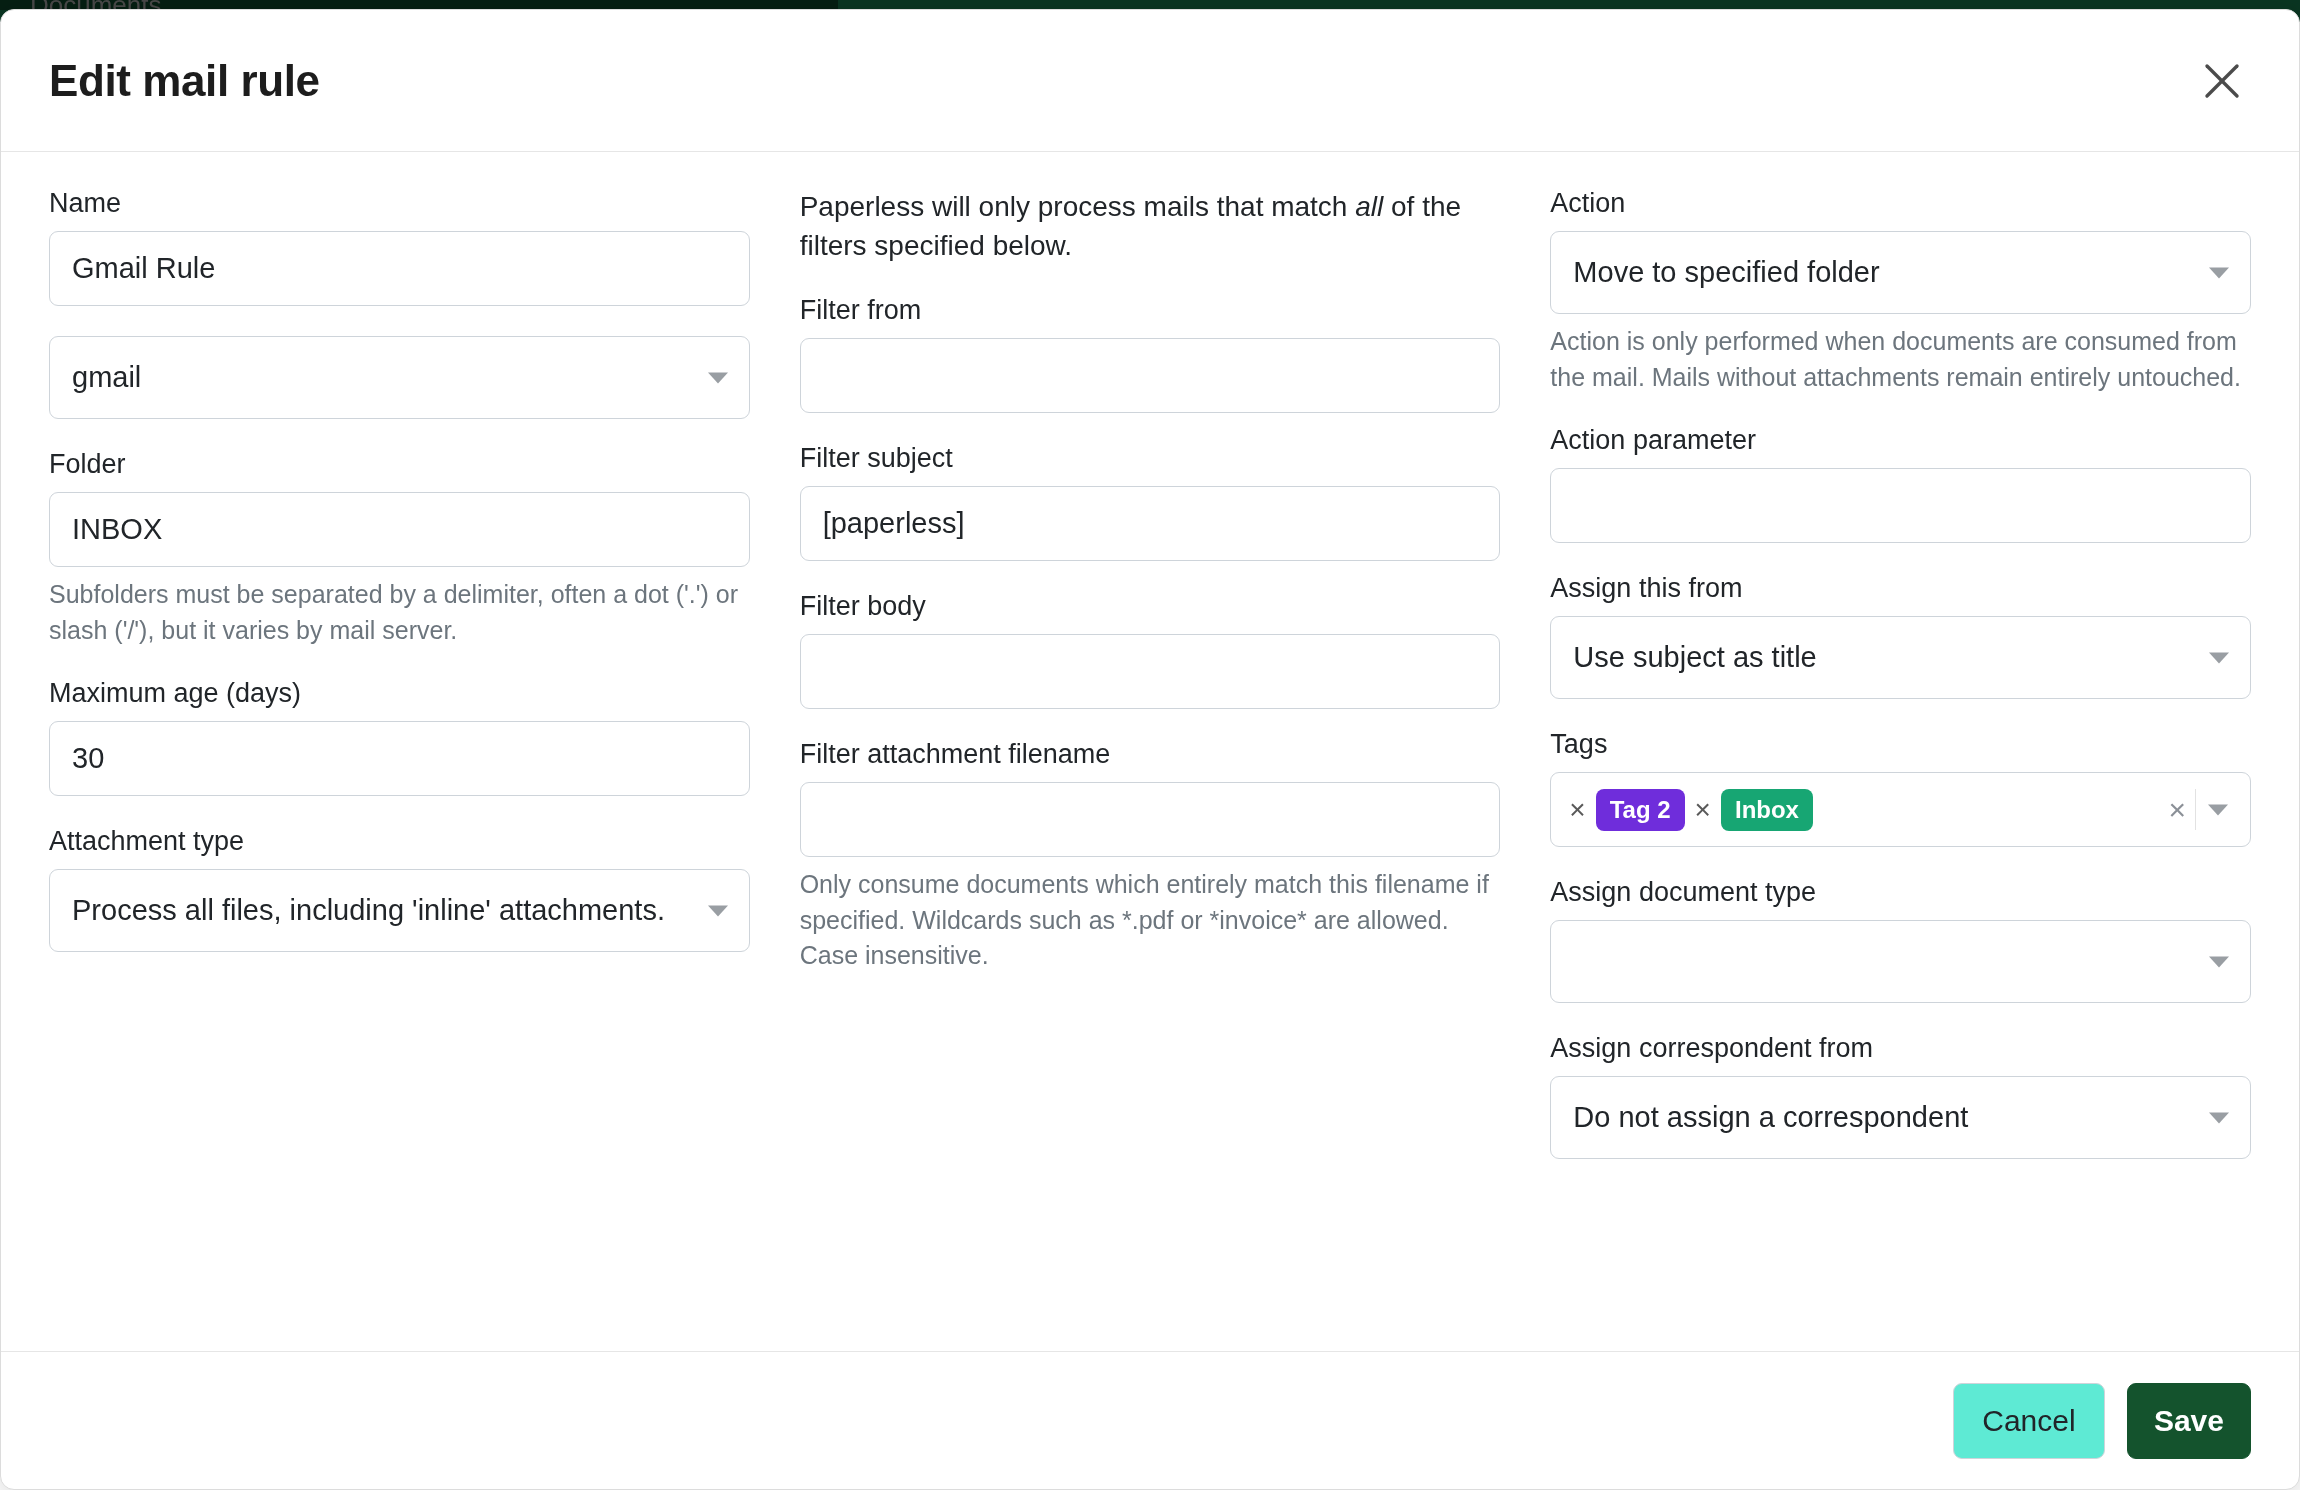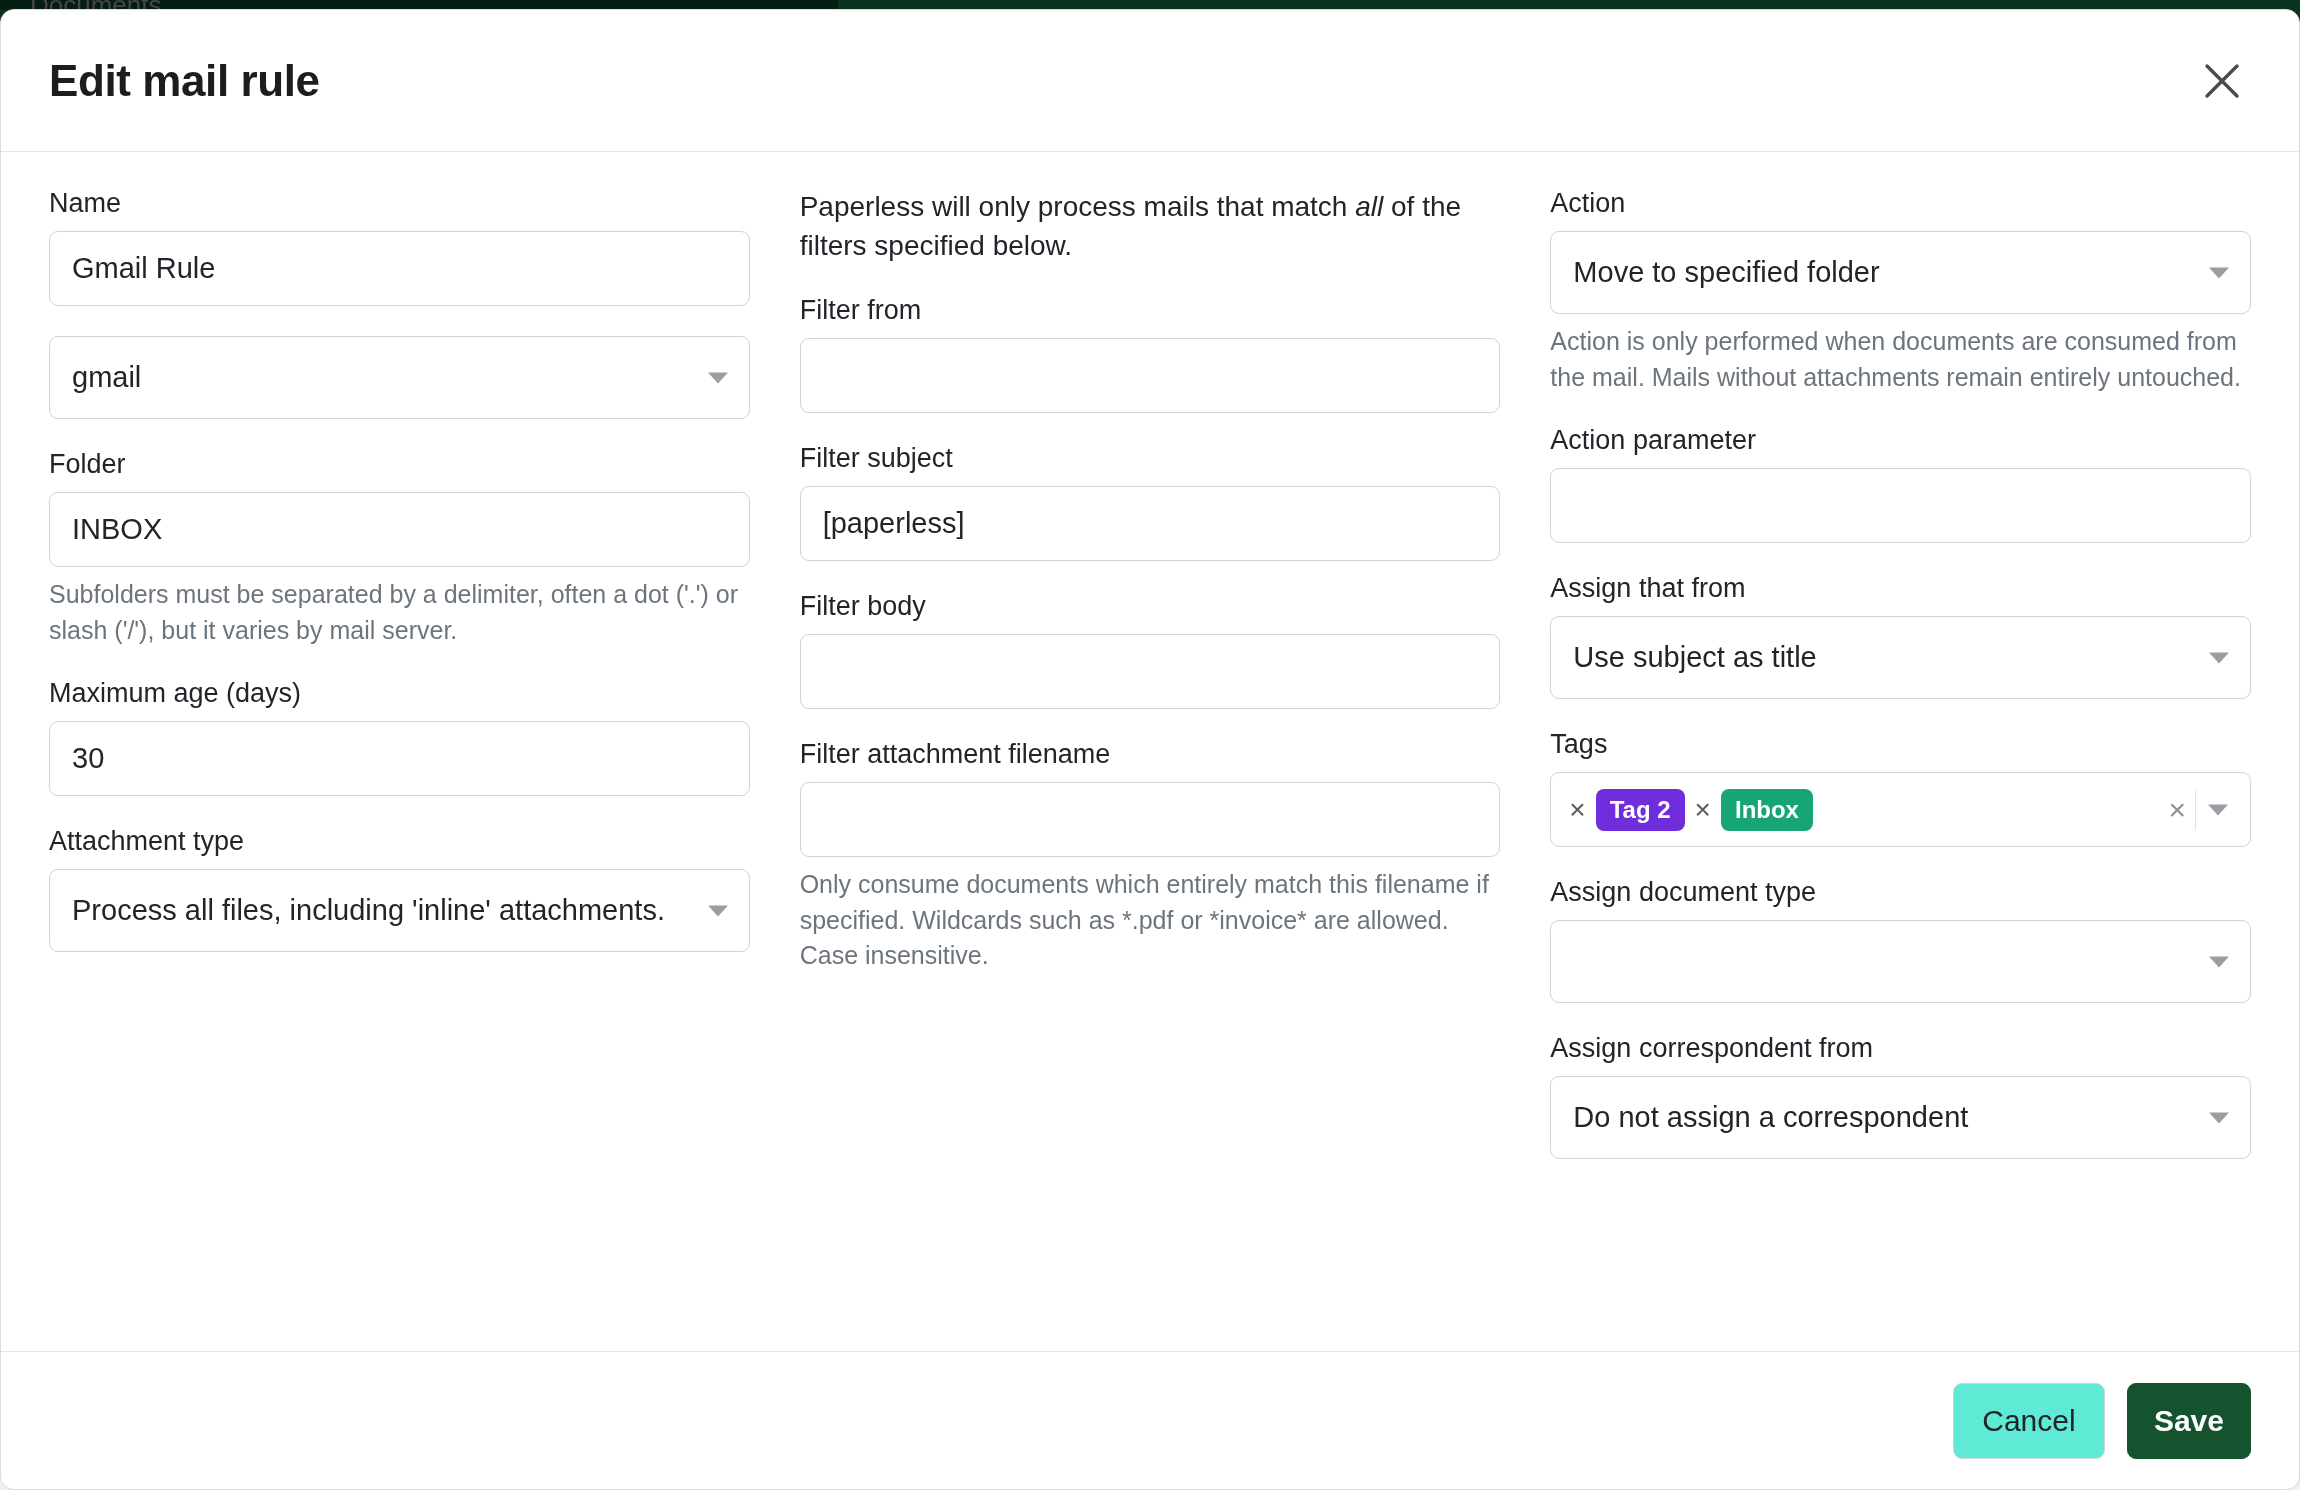--- a/index.html
+++ b/index.html
@@ -349,21 +349,21 @@
         </div>
         <div class="help-text">Action is only performed when documents are consumed from the mail. Mails without attachments remain entirely untouched.</div>
       </div>
 
       <div class="field-block">
         <span class="field-label">Action parameter</span>
         <input class="form-control" type="text" value="" style="">
       </div>
 
       <div class="field-block">
-        <span class="field-label">Assign that from</span>
+        <span class="field-label">Assign this from</span>
         <div class="select-wrap">
           <div class="select-box">Use subject as title</div>
           <span class="caret"></span>
         </div>
       </div>
 
       <div class="field-block">
         <span class="field-label">Tags</span>
         <div class="tags-control">
           <span class="tag-item">

